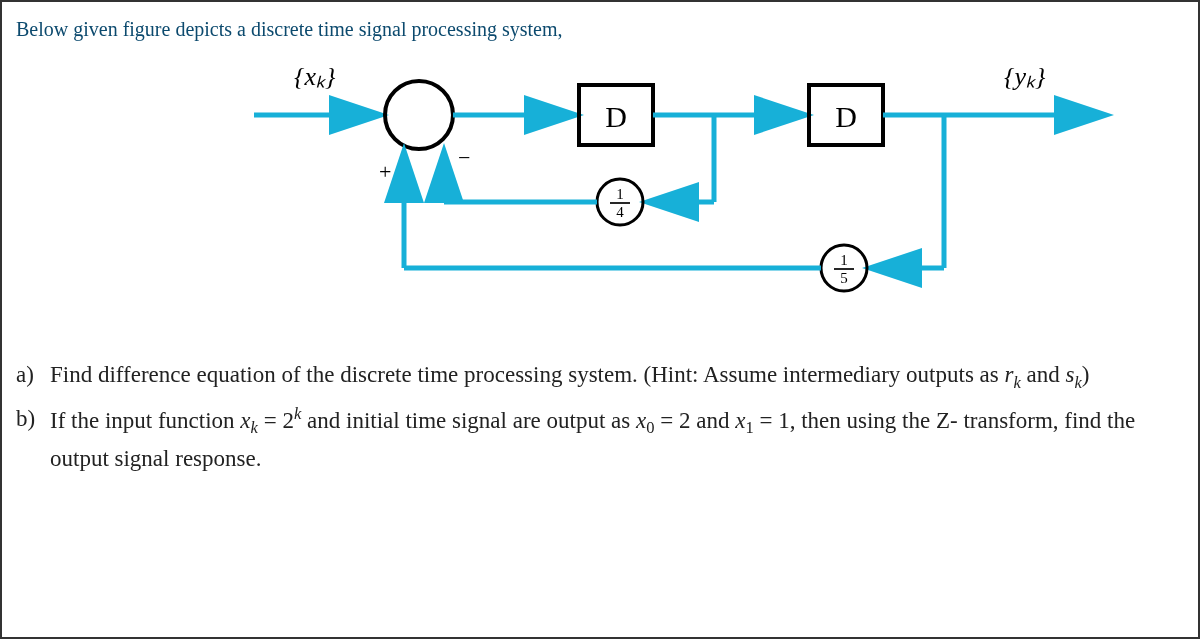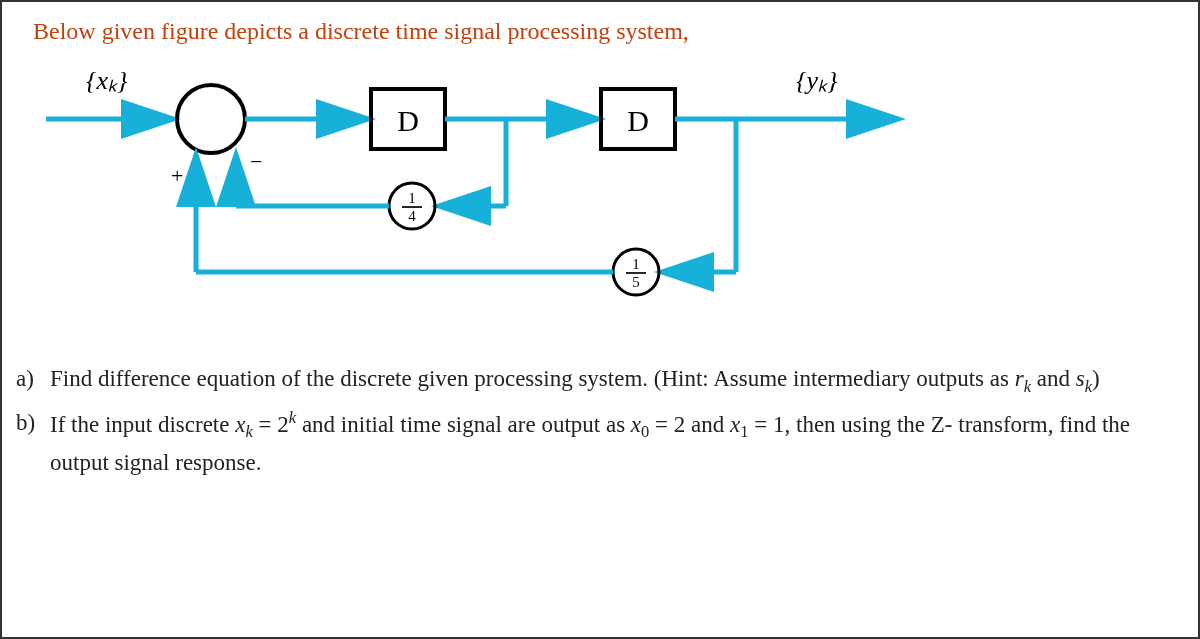--- a/index.html
+++ b/index.html
@@ -9,26 +9,27 @@
     background: #fff;
     width: 1200px;
     height: 639px;
     box-sizing: border-box;
     border: 2px solid #333;
   }
   .content {
     padding: 10px 14px;
   }
   .prompt {
-    font-size: 24px;
-    color: #c2410c;
-    margin: 6px 0 12px 17px;
+    font-size: 20px;
+    color: #0c4a6e;
+    margin: 6px 0 12px 0;
   }
   .diagram-wrap {
     margin: 6px 0 20px 0;
+    text-align: right;
   }
   .questions {
     font-size: 23px;
     line-height: 1.55;
     color: #222;
     margin-top: 40px;
   }
   .q-row {
     display: flex;
     margin-bottom: 6px;
@@ -104,24 +105,24 @@
   <line x1="180" y1="215" x2="180" y2="100" stroke="#17b0d8" stroke-width="5" marker-end="url(#arrBlue)"></line>
 
   <text x="155" y="126" font-family="Georgia,'Times New Roman',serif" font-size="22">+</text>
 </svg>
 </div>
 
 <div class="questions">
   <div class="q-row">
     <div class="q-label">a)</div>
     <div class="q-body">
-      <span>Find difference equation of the discrete given processing system. (Hint: Assume intermediary outputs as </span><span class="it">r</span><sub class="it">k</sub><span> and </span><span class="it">s</span><sub class="it">k</sub><span>)</span>
+      <span>Find difference equation of the discrete time processing system. (Hint: Assume intermediary outputs as </span><span class="it">r</span><sub class="it">k</sub><span> and </span><span class="it">s</span><sub class="it">k</sub><span>)</span>
     </div>
   </div>
   <div class="q-row">
     <div class="q-label">b)</div>
     <div class="q-body">
-      <span>If the input discrete </span><span class="it">x</span><sub class="it">k</sub><span> = 2</span><sup class="it">k</sup><span> and initial time signal are output as </span><span class="it">x</span><sub>0</sub><span> = 2 and </span><span class="it">x</span><sub>1</sub><span> = 1, then using the Z- transform, find the output signal response.</span>
+      <span>If the input function </span><span class="it">x</span><sub class="it">k</sub><span> = 2</span><sup class="it">k</sup><span> and initial time signal are output as </span><span class="it">x</span><sub>0</sub><span> = 2 and </span><span class="it">x</span><sub>1</sub><span> = 1, then using the Z- transform, find the output signal response.</span>
     </div>
   </div>
 </div>
 
 </div>
 
 </body></html>

